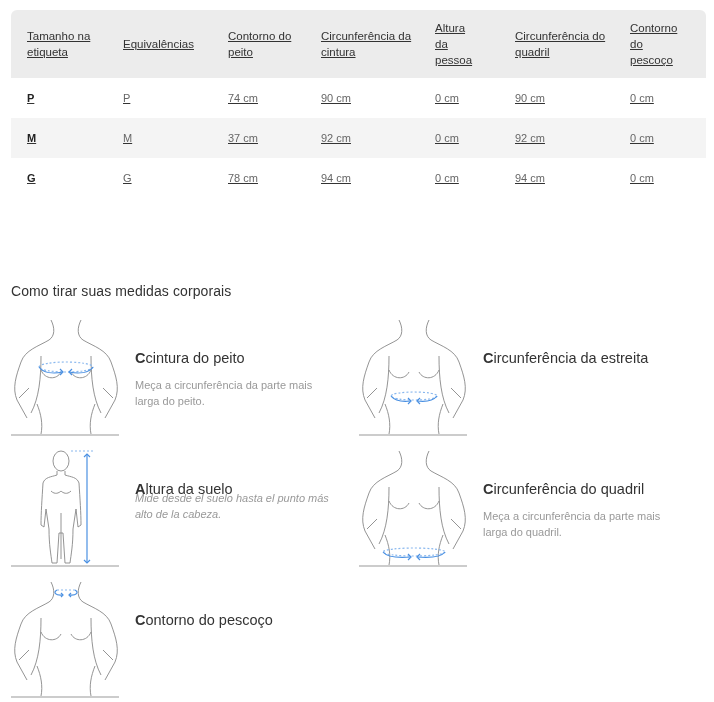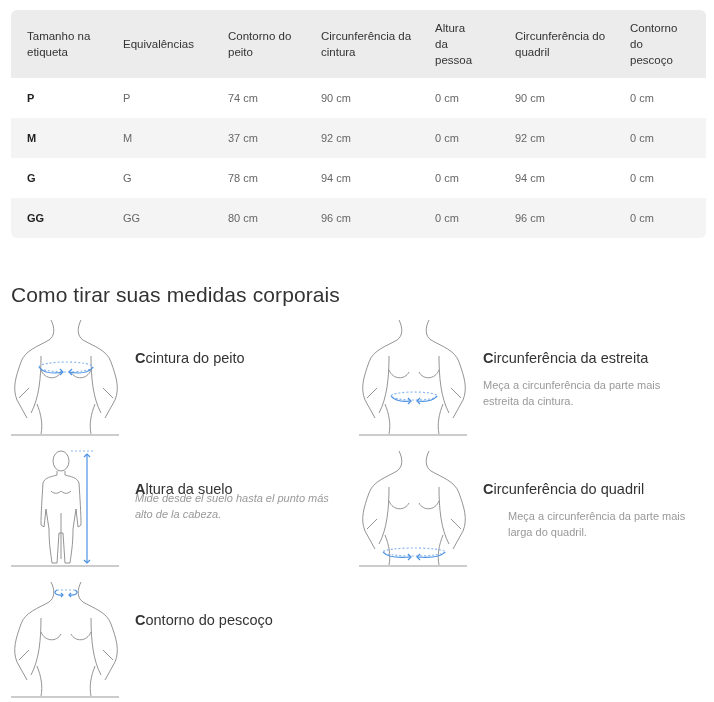--- a/index.html
+++ b/index.html
@@ -1,23 +1,23 @@
 <!DOCTYPE html>
 <html><head>
 <meta charset="utf-8">
 <style>
   * { box-sizing: border-box; margin: 0; padding: 0; }
   body { width: 714px; height: 702px; background: #ffffff; font-family: "Liberation Sans", "DejaVu Sans", sans-serif; color: #333; position: relative; overflow: hidden; }
   .table-wrap { position: absolute; left: 11px; top: 10px; width: 695px; border-radius: 6px; overflow: hidden; }
-  table { border-collapse: collapse; width: 100%; table-layout: fixed; }
+  table { border-collapse: collapse; width: 100%; table-layout: fixed; text-decoration: underline; }
   th { background: #ececec; font-weight: normal; font-size: 11.5px; color: #333; text-align: left; vertical-align: middle; height: 68px; line-height: 16px; padding: 0 0 0 16px; }
   td { font-size: 11px; color: #666; height: 40px; padding: 0 0 0 16px; vertical-align: middle; }
   td.size { color: #222; font-weight: bold; }
   tr.alt td { background: #f4f4f4; }
-  h2.section-title { position: absolute; left: 11px; top: 283px; font-size: 21px; font-weight: normal; color: #333; letter-spacing: 0.1px; }
+  h2.section-title { position: absolute; left: 11px; top: 283px; font-size: 14px; font-weight: normal; color: #333; letter-spacing: 0.1px; }
   .measure { position: absolute; width: 340px; height: 125px; }
   .measure svg { position: absolute; left: 0; top: 0; }
   .measure .mtitle { position: absolute; left: 124px; font-size: 14.5px; color: #333; }
   .measure .mtitle .first { font-weight: bold; }
   .measure .mdesc { position: absolute; left: 124px; font-size: 11px; color: #999; line-height: 15.5px; width: 200px; }
 </style>
 </head>
 <body>
 
 <div class="table-wrap">
@@ -63,29 +63,20 @@
       </tr>
       <tr>
         <td class="size">G</td>
         <td>G</td>
         <td>78 cm</td>
         <td>94 cm</td>
         <td>0 cm</td>
         <td>94 cm</td>
         <td>0 cm</td>
       </tr>
-      <tr class="alt">
-        <td class="size">GG</td>
-        <td>GG</td>
-        <td>80 cm</td>
-        <td>96 cm</td>
-        <td>0 cm</td>
-        <td>96 cm</td>
-        <td>0 cm</td>
-      </tr>
     </tbody>
   </table>
 </div>
 
 <h2 class="section-title">Como tirar suas medidas corporais</h2>
 
 <div class="measure" style="left:11px; top:318px;">
   <svg width="110" height="120" viewBox="0 0 110 120">
     <g fill="none" stroke="#888" stroke-width="0.9">
       <path d="M40 2 C44 10 44 18 38 22 C28 28 14 32 10 44 C5 58 1 70 6 82 L16 100 M70 2 C66 10 66 18 72 22 C82 28 96 32 100 44 C105 58 109 70 104 82 L94 100"></path>
@@ -95,40 +86,40 @@
       <path d="M26 86 C30 96 32 106 30 116 M84 86 C80 96 78 106 80 116"></path>
     </g>
     <line x1="0" y1="117" x2="108" y2="117" stroke="#999" stroke-width="1"></line>
     <g fill="none" stroke="#4a90e2" stroke-width="1.2">
       <ellipse cx="55" cy="49" rx="27" ry="5" stroke-dasharray="2 2" stroke="#8ab8ee"></ellipse>
       <path d="M28 49 C32 55 42 56 52 54 M82 49 C78 55 68 56 58 54"></path>
       <path d="M49 51 L52 54 L49 57 M61 51 L58 54 L61 57"></path>
     </g>
   </svg>
   <div class="mtitle" style="top:32px;"><span class="first">C</span><span>cintura do peito</span></div>
+  <div class="mdesc" style="top:60px;">Meça a circunferência da parte mais larga do peito.</div>
 </div>
 
 <div class="measure" style="left:359px; top:318px;">
   <svg width="110" height="120" viewBox="0 0 110 120">
     <g fill="none" stroke="#888" stroke-width="0.9">
       <path d="M40 2 C44 10 44 18 38 22 C28 28 14 32 10 44 C5 58 1 70 6 82 L16 100 M70 2 C66 10 66 18 72 22 C82 28 96 32 100 44 C105 58 109 70 104 82 L94 100"></path>
       <path d="M30 38 C30 60 28 80 20 95 M80 38 C80 60 82 80 90 95"></path>
       <path d="M18 70 L8 80 M92 70 L102 80"></path>
       <path d="M30 52 C34 62 46 62 50 54 M60 54 C64 62 76 62 80 52"></path>
       <path d="M26 86 C30 96 32 106 30 116 M84 86 C80 96 78 106 80 116"></path>
     </g>
     <line x1="0" y1="117" x2="108" y2="117" stroke="#999" stroke-width="1"></line>
     <g fill="none" stroke="#4a90e2" stroke-width="1.2">
       <ellipse cx="55" cy="78" rx="23" ry="4" stroke-dasharray="2 2" stroke="#8ab8ee"></ellipse>
       <path d="M32 78 C36 83 44 84 52 83 M78 78 C74 83 66 84 58 83"></path>
       <path d="M49 80 L52 83 L49 86 M61 80 L58 83 L61 86"></path>
     </g>
   </svg>
   <div class="mtitle" style="top:32px;"><span class="first">C</span><span>ircunferência da estreita</span></div>
-  <div class="mdesc" style="top:60px;">Meça a circunferência da parte mais estreita da cintura.</div>
 </div>
 
 <div class="measure" style="left:11px; top:449px;">
   <svg width="110" height="120" viewBox="0 0 110 120">
     <g fill="none" stroke="#888" stroke-width="0.9">
       <ellipse cx="50" cy="12" rx="8" ry="10"></ellipse>
       <path d="M46 22 L46 26 C40 28 34 28 32 34 C31 50 30 64 30 76 L33 78 L35 60 L38 80 C38 96 40 106 41 114 L46 114 L48 84 L52 84 L54 114 L59 114 C60 106 62 96 62 80 L65 60 L67 78 L70 76 C70 64 69 50 68 34 C66 28 60 28 54 26 L54 22"></path>
       <path d="M40 42 C44 46 48 44 50 42 C52 44 56 46 60 42"></path>
       <path d="M50 64 L50 110"></path>
     </g>
@@ -153,21 +144,21 @@
       <path d="M26 86 C30 96 32 106 30 116 M84 86 C80 96 78 106 80 116"></path>
     </g>
     <line x1="0" y1="117" x2="108" y2="117" stroke="#999" stroke-width="1"></line>
     <g fill="none" stroke="#4a90e2" stroke-width="1.2">
       <ellipse cx="55" cy="103" rx="31" ry="4" stroke-dasharray="2 2" stroke="#8ab8ee"></ellipse>
       <path d="M24 103 C28 108 40 109 52 108 M86 103 C82 108 70 109 58 108"></path>
       <path d="M49 105 L52 108 L49 111 M61 105 L58 108 L61 111"></path>
     </g>
   </svg>
   <div class="mtitle" style="top:32px;"><span class="first">C</span><span>ircunferência do quadril</span></div>
-  <div class="mdesc" style="top:60px;margin-left:25px;">Meça a circunferência da parte mais larga do quadril.</div>
+  <div class="mdesc" style="top:60px;">Meça a circunferência da parte mais larga do quadril.</div>
 </div>
 
 <div class="measure" style="left:11px; top:580px;">
   <svg width="110" height="120" viewBox="0 0 110 120">
     <g fill="none" stroke="#888" stroke-width="0.9">
       <path d="M40 2 C44 10 44 18 38 22 C28 28 14 32 10 44 C5 58 1 70 6 82 L16 100 M70 2 C66 10 66 18 72 22 C82 28 96 32 100 44 C105 58 109 70 104 82 L94 100"></path>
       <path d="M30 38 C30 60 28 80 20 95 M80 38 C80 60 82 80 90 95"></path>
       <path d="M18 70 L8 80 M92 70 L102 80"></path>
       <path d="M30 52 C34 62 46 62 50 54 M60 54 C64 62 76 62 80 52"></path>
       <path d="M26 86 C30 96 32 106 30 116 M84 86 C80 96 78 106 80 116"></path>

